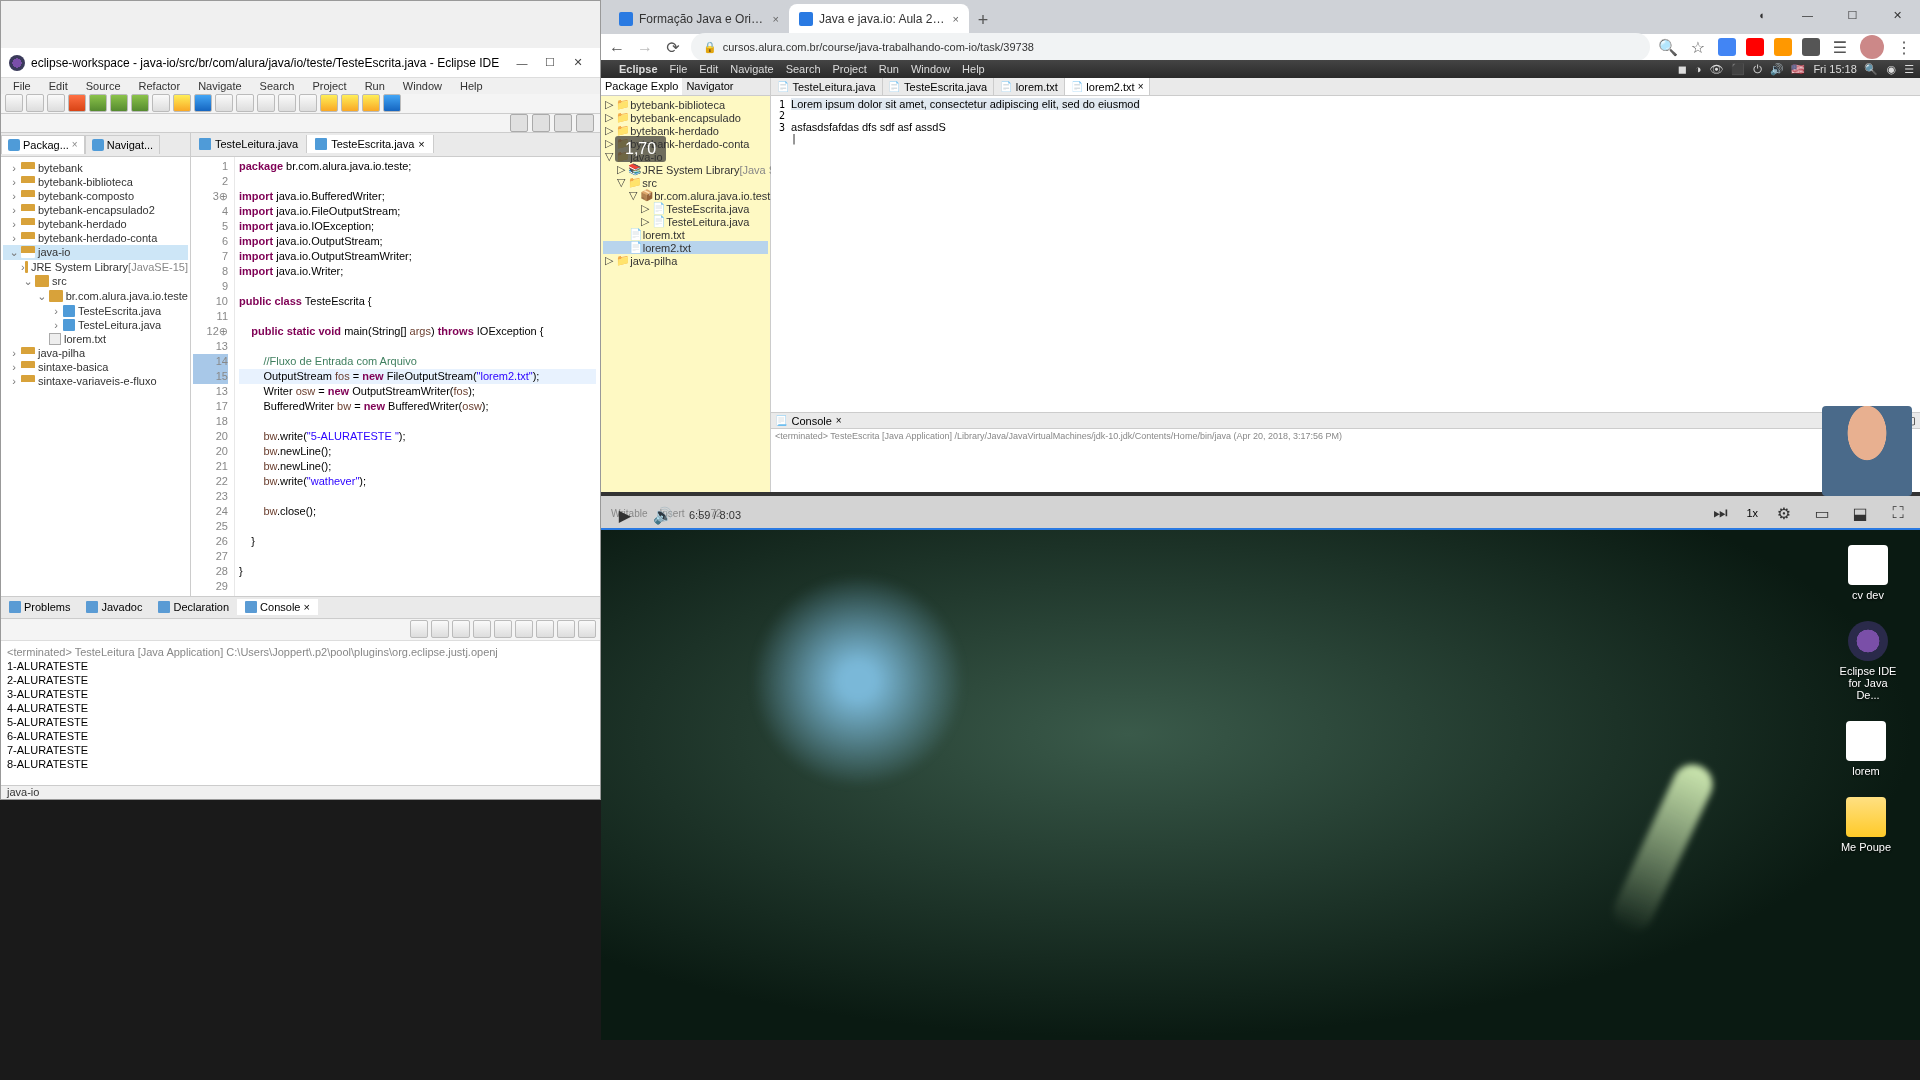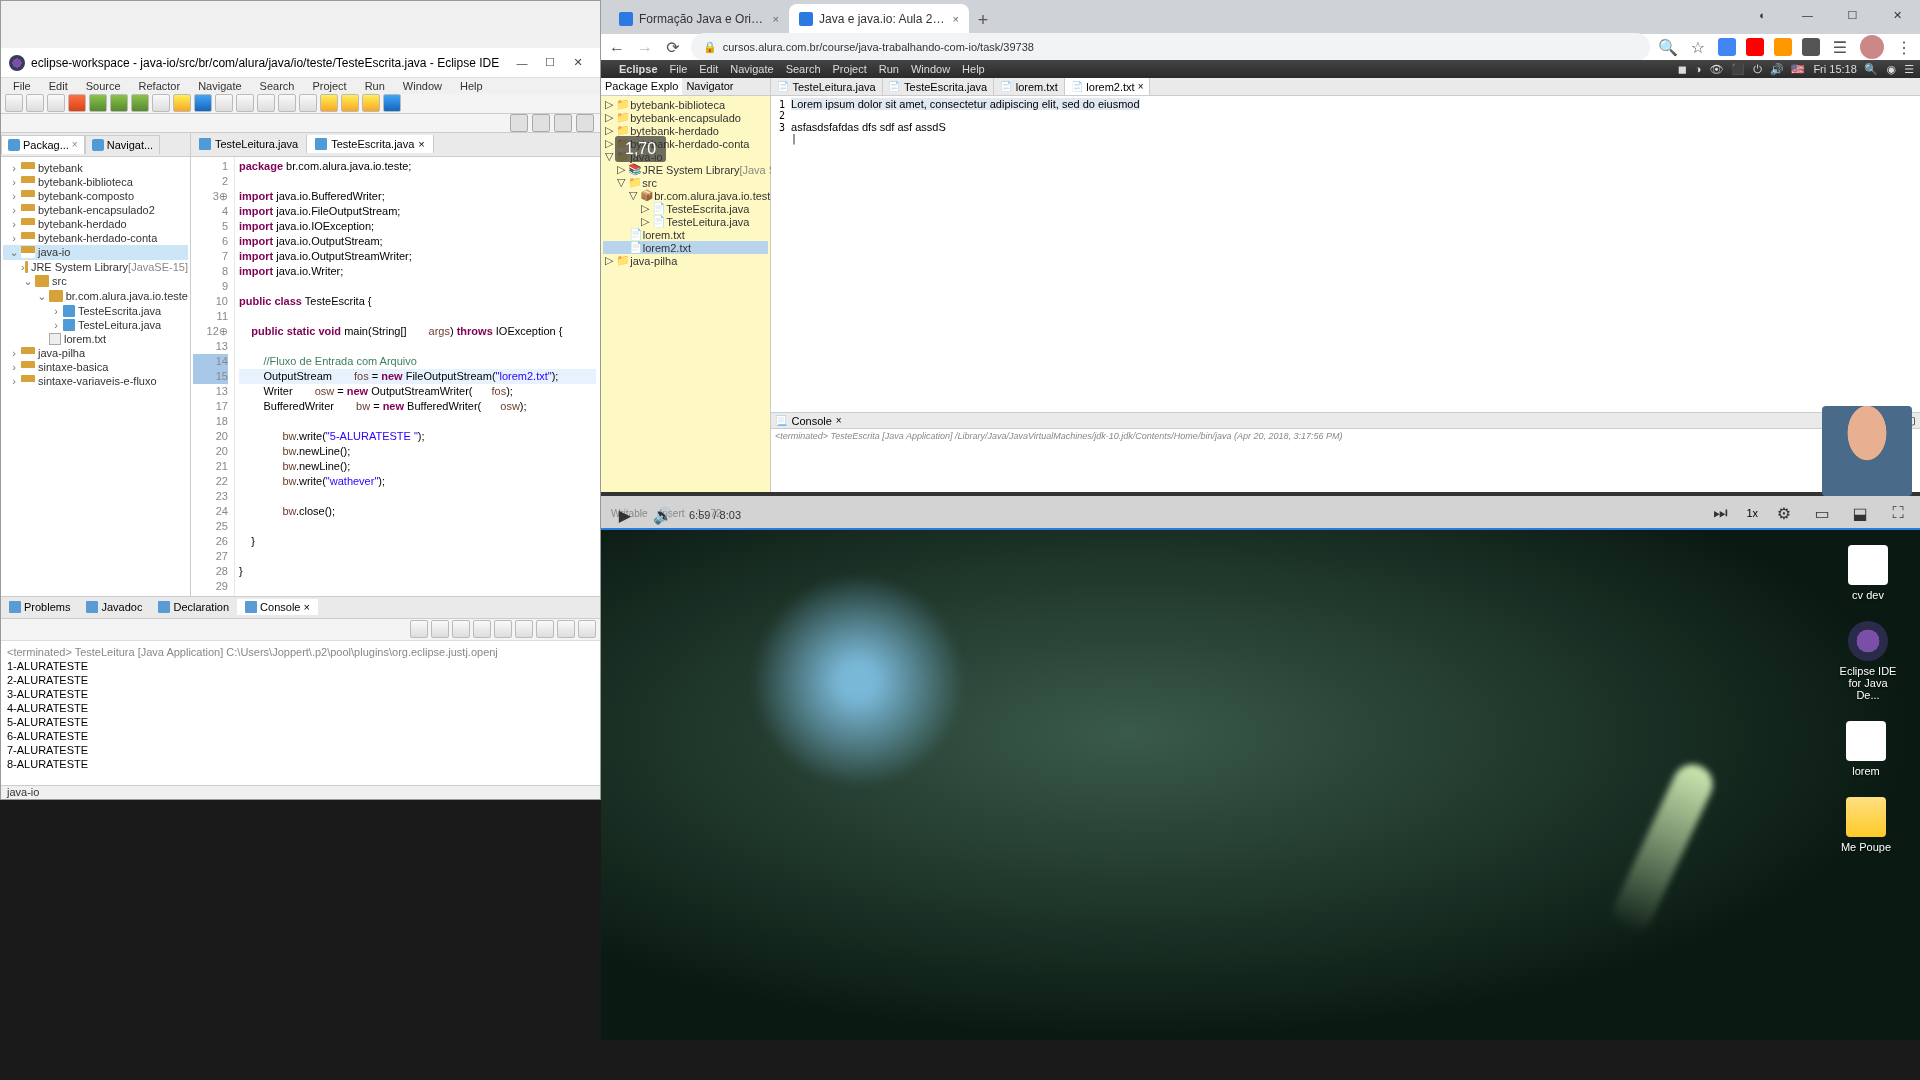--- a/index.html
+++ b/index.html
@@ -46,21 +46,21 @@
 .etab .eic { width:12px; height:12px; background:#4f9bd8; border-radius:1px; }
 .code { flex:1; display:flex; font-family:Consolas,monospace; font-size:12px; overflow:hidden; }
 .gutter { width:44px; background:#fff; text-align:right; color:#888; padding:2px 6px 2px 2px; border-right:1px solid #e8e8e8; }
 .gutter .ln { height:15px; line-height:15px; }
 .gutter .mark { background:#a8c8e8; }
 .code-text { flex:1; padding:2px 4px; white-space:pre; line-height:15px; color:#000; }
 .code-text .hl-line { background:#e8f2fe; display:block; }
 .kw { color:#7f0055; font-weight:bold; }
 .str { color:#2a00ff; }
 .cmt { color:#3f7f5f; }
-.var { color:#6a3e2e;margin-left:19px; }
+.var { color:#6a3e2e; }
 
 .bottom-panel { height:270px; border-top:1px solid #ccc; background:#fff; display:flex; flex-direction:column; }
 .bp-tabs { height:22px; background:#eaeaea; display:flex; align-items:center; border-bottom:1px solid #ccc; }
 .bp-tab { padding:2px 8px; display:flex; align-items:center; gap:3px; }
 .bp-tab.active { background:#fff; }
 .bp-tab .bic { width:12px; height:12px; background:#5a9bd4; border-radius:1px; }
 .bp-toolbar { height:22px; background:#f4f4f4; display:flex; justify-content:flex-end; align-items:center; padding:0 4px; gap:3px; border-bottom:1px solid #ddd; }
 .console-text { flex:1; padding:4px 6px; font-family:Consolas,monospace; font-size:12px; white-space:pre; overflow:auto; }
 .console-text .term { color:#888; }
 
@@ -105,21 +105,21 @@
 .mtree-content .mti { padding:0 0 0 0; white-space:nowrap; color:#333; display:flex; align-items:center; height:13px; }
 .mti.sel { background:#b8d4ec; }
 .mac-editor { flex:1; background:#fff; display:flex; flex-direction:column; }
 .mac-etab-row { height:18px; display:flex; background:#eaeaea; border-bottom:1px solid #ccc; }
 .metab { padding:2px 6px; font-size:10px; border-right:1px solid #ccc; display:flex; align-items:center; gap:3px; }
 .metab.active { background:#fff; }
 .mac-text { flex:1; font-family:Menlo,monospace; font-size:10px; padding:2px; white-space:pre; }
 .mac-text .hl { background:#e0e8f0; }
 .mac-console { height:80px; border-top:1px solid #ccc; background:#fff; }
 .mac-ctab { height:16px; background:#eaeaea; font-size:10px; display:flex; align-items:center; padding:0 4px; border-bottom:1px solid #ccc; gap:4px; }
-.mac-cterm { padding:2px 4px; font-size:9px; color:#888;font-style:italic; }
+.mac-cterm { padding:2px 4px; font-size:9px; color:#888; }
 .instructor { position:absolute; right:8px; bottom:34px; width:90px; height:90px; background:radial-gradient(ellipse at 50% 30%,#e8b090 30%,#4a6a8a 31%); border-radius:4px; }
 .speed-badge { position:absolute; left:14px; top:76px; background:rgba(50,50,50,.7); color:#fff; padding:4px 10px; font-size:16px; border-radius:3px; }
 
 .video-controls { position:absolute; left:601px; top:528px; right:0; height:2px; background:#2a7ae2; }
 .vc-bar { position:absolute; left:601px; top:496px; right:0; height:34px; display:flex; align-items:center; padding:0 10px; gap:12px; background:rgba(240,240,240,.85); }
 .vc-btn { width:24px; height:24px; display:flex; align-items:center; justify-content:center; color:#333; font-size:16px; }
 .vc-time { color:#333; font-size:12px; }
 .vc-right { margin-left:auto; display:flex; gap:14px; align-items:center; }
 .vc-status { color:#888; font-size:10px; }
 

